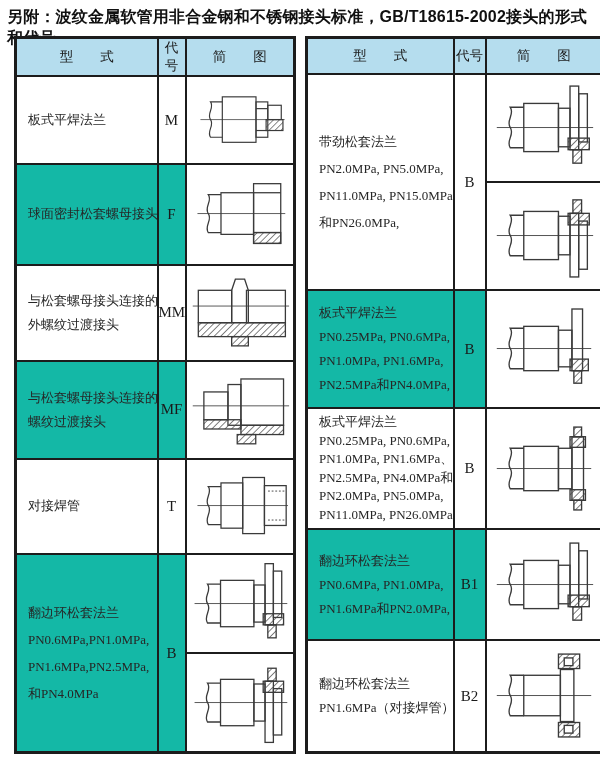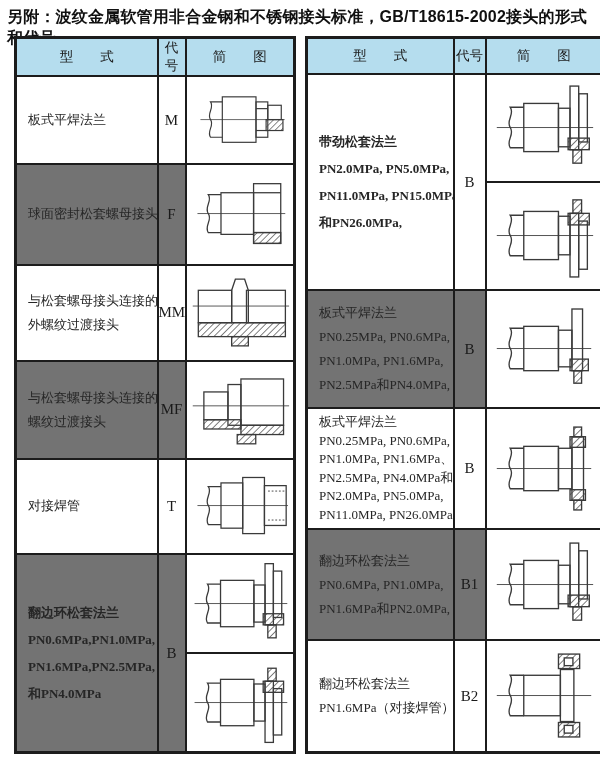--- a/index.html
+++ b/index.html
@@ -17,28 +17,28 @@
   table{border-collapse:collapse;table-layout:fixed;background:#fff;}
   table.conn{border:3px solid #1c1c1c;}
   td,th{border:2px solid #1c1c1c;padding:0;overflow:hidden;}
   th{
     background:#b5ddee;height:34px;font-weight:normal;
     font-size:13.5px;color:#1a1a1a;text-align:center;
   }
   td.type{vertical-align:middle;}
   .lines{padding:4px 4px 4px 11px;display:flex;flex-direction:column;justify-content:center;}
   .lines div{font-size:13px;line-height:24px;color:#262626;white-space:nowrap;}
-  .lines.loose div{line-height:27px;font-weight:bold;}
+  .lines.loose div{line-height:27px;}
   .lines.tight div{line-height:18.5px;}
   td.code{
     text-align:center;vertical-align:middle;
     font-size:15px;color:#1a1a1a;font-family:"Liberation Serif","DejaVu Serif",serif;
   }
   td.diag{text-align:center;vertical-align:middle;background:#fff;}
-  td.hl{background:#737373;}
+  td.hl{background:#14b8a6;}
   svg.fit{display:block;margin:0 auto;}
 </style>
 </head>
 <body>
 
 <svg width="0" height="0" style="position:absolute" aria-hidden="true">
   <defs>
     <pattern id="hatch" patternUnits="userSpaceOnUse" width="5" height="5" patternTransform="rotate(45)">
       <line x1="0" y1="0" x2="0" y2="5" stroke="#4a4a4a" stroke-width="1.5"></line>
     </pattern>

